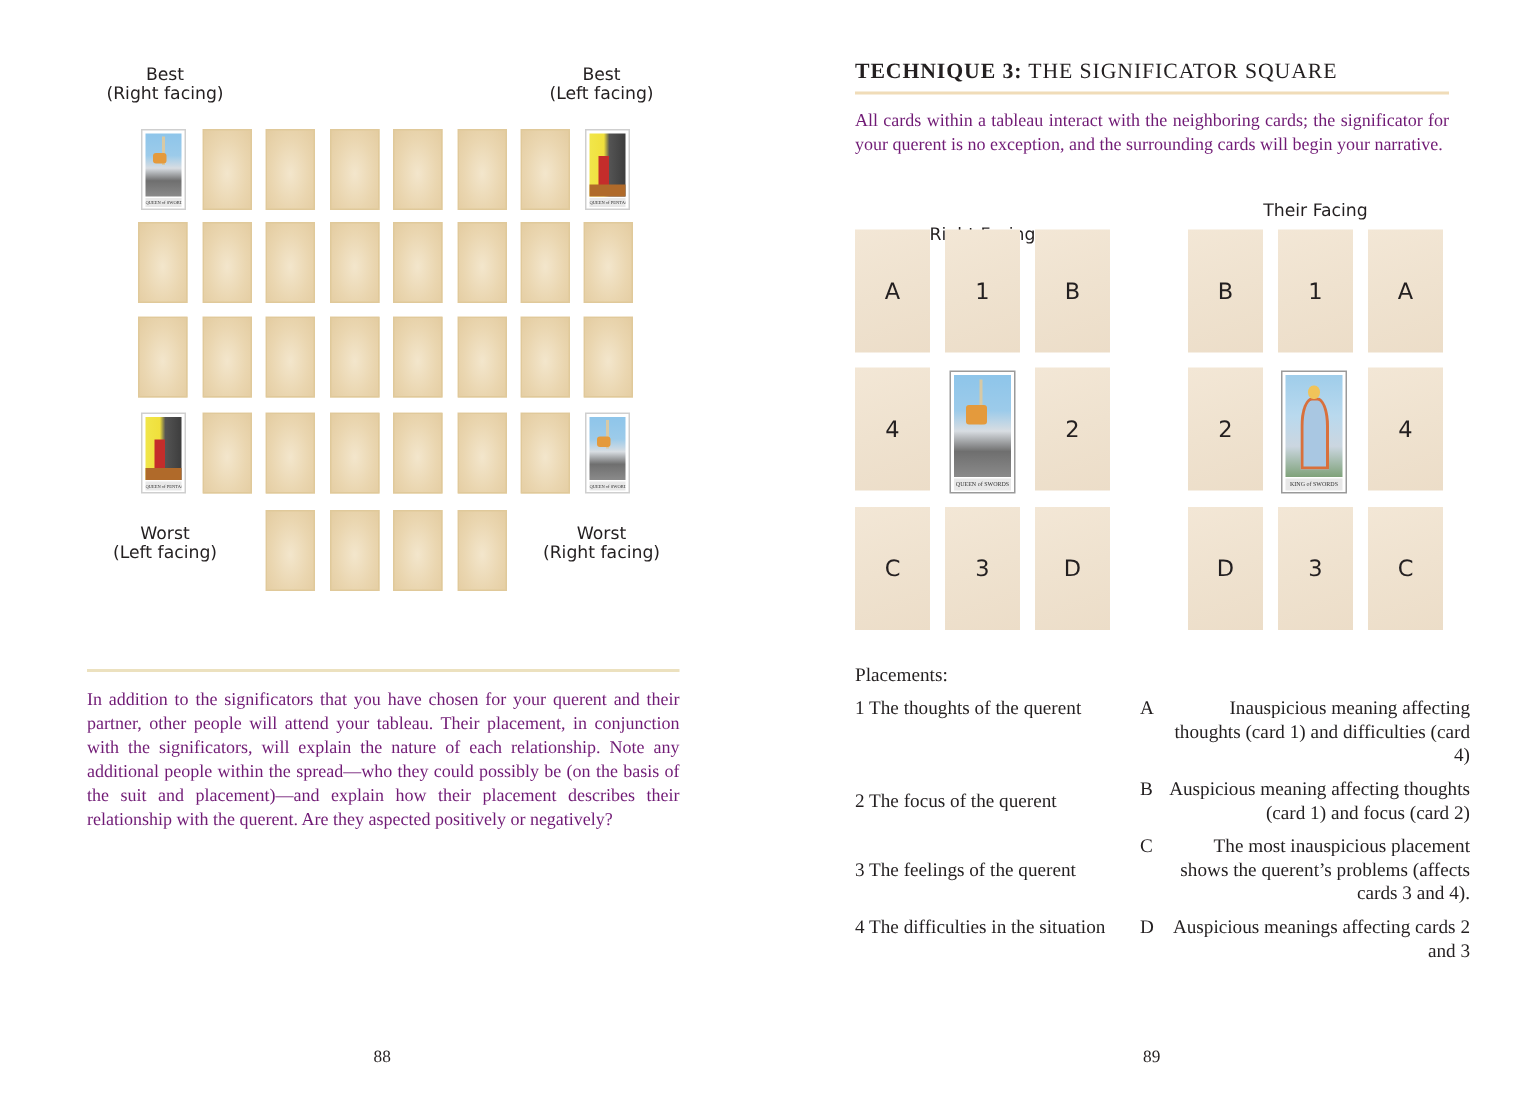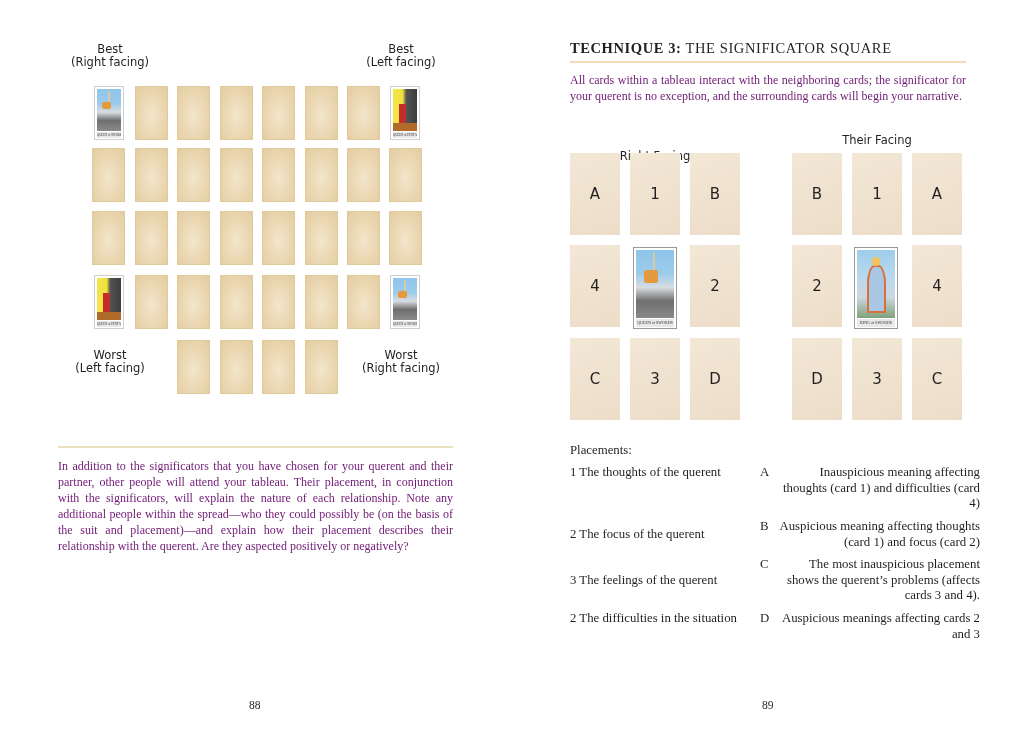--- a/index.html
+++ b/index.html
@@ -183,21 +183,21 @@
     <div class="sq-card sans" style="left:340px; top:338px;">3</div>
     <div class="sq-card sans" style="left:400px; top:338px;">C</div>
   </div>
 
   <div class="plist serif" style="left:58px; top:443px; width:400px; height:210px;">
     <div class="prow-left" style="left:0; top:0;">Placements:</div>
 
     <div class="prow-left" style="left:0; top:22px;">1 The thoughts of the querent</div>
     <div class="prow-left" style="left:0; top:84px;text-align:center;">2 The focus of the querent</div>
     <div class="prow-left" style="left:0; top:114px;margin-top:16px;">3 The feelings of the querent</div>
-    <div class="prow-left" style="left:0; top:168px;">2 The difficulties in the situation</div>
+    <div class="prow-left" style="left:0; top:168px;">4 The difficulties in the situation</div>
 
     <div class="prow-right" style="left:190px; top:22px;">
       <span class="key">A</span>
       <span class="txt">Inauspicious meaning affecting thoughts (card 1) and difficulties (card 4)</span>
     </div>
     <div class="prow-right" style="left:190px; top:76px;">
       <span class="key">B</span>
       <span class="txt">Auspicious meaning affecting thoughts (card 1) and focus (card 2)</span>
     </div>
     <div class="prow-right" style="left:190px; top:114px;">

